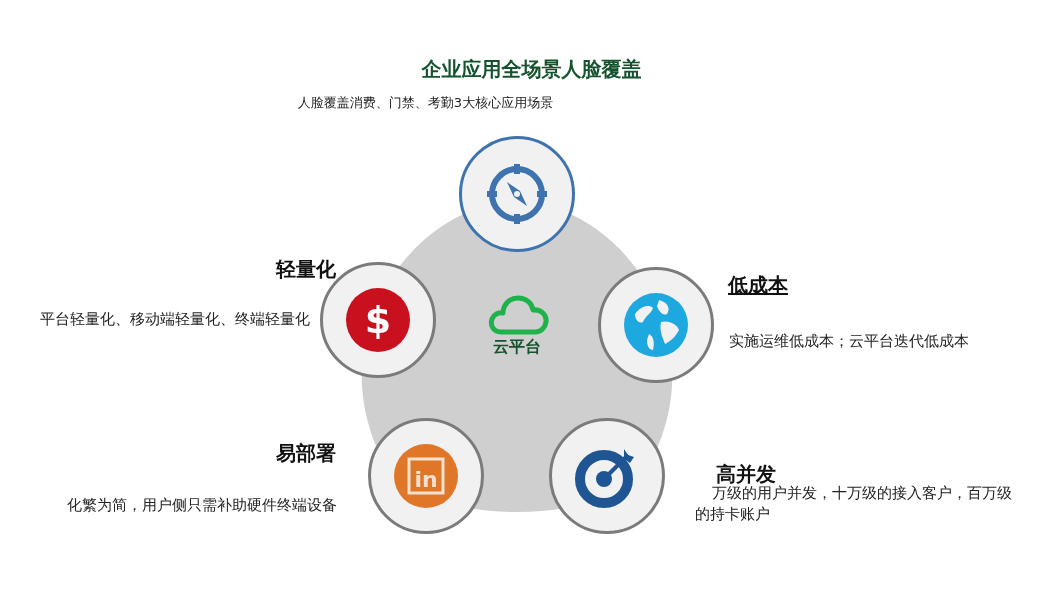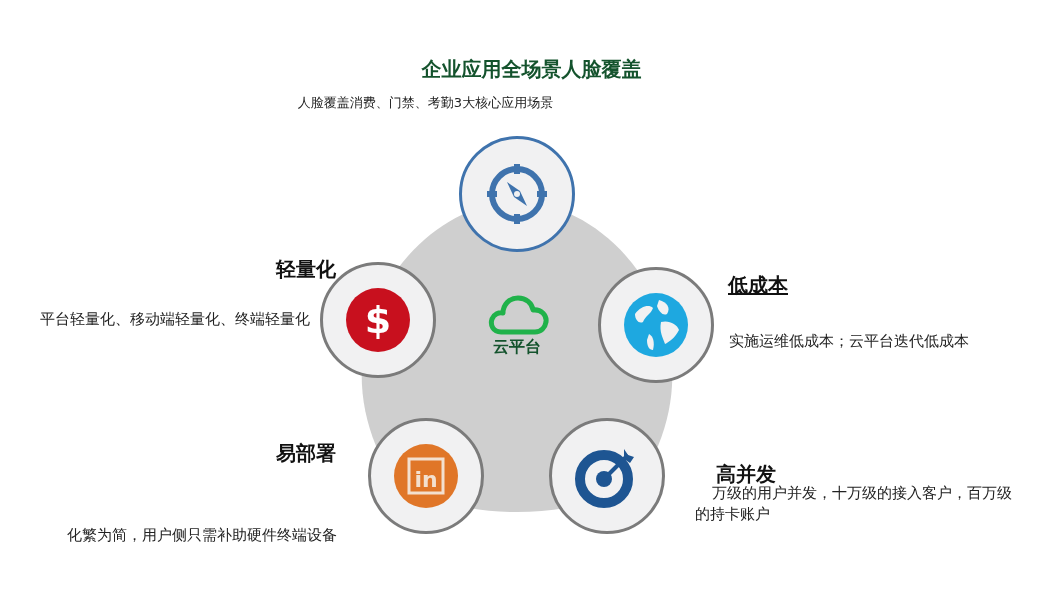--- a/index.html
+++ b/index.html
@@ -67,21 +67,21 @@
 <div class="desc" style="left:729px;top:330px;">实施运维低成本；云平台迭代低成本</div>
 
 <div class="node" style="left:368px;top:418px;width:116px;height:116px;">
   <svg width="66" height="66" viewBox="0 0 66 66">
     <circle cx="33" cy="33" r="32" fill="#e07628"></circle>
     <rect x="16" y="16" width="34" height="34" fill="none" stroke="#f3e0cf" stroke-width="3"></rect>
     <text x="33" y="44" text-anchor="middle" font-family="DejaVu Sans, sans-serif" font-weight="bold" font-size="22" fill="#f3e0cf">in</text>
   </svg>
 </div>
 <div class="heading r" style="right:727px;top:440px;">易部署</div>
-<div class="desc r" style="right:726px;top:494px;margin-top:30px;">化繁为简，用户侧只需补助硬件终端设备</div>
+<div class="desc r" style="right:726px;top:494px;">化繁为简，用户侧只需补助硬件终端设备</div>
 
 <div class="node" style="left:549px;top:418px;width:116px;height:116px;">
   <svg width="66" height="66" viewBox="0 0 66 66">
     <circle cx="30" cy="36" r="24" fill="none" stroke="#1e5592" stroke-width="10"></circle>
     <circle cx="30" cy="36" r="8" fill="#1e5592"></circle>
     <line x1="30" y1="36" x2="54" y2="12" stroke="#1e5592" stroke-width="4"></line>
     <path d="M50,6 L54,12 L60,14 L56,20 L50,16 Z" fill="#1e5592"></path>
   </svg>
 </div>
 <div class="heading" style="left:716px;top:440px;margin-top:21px;">高并发</div>

